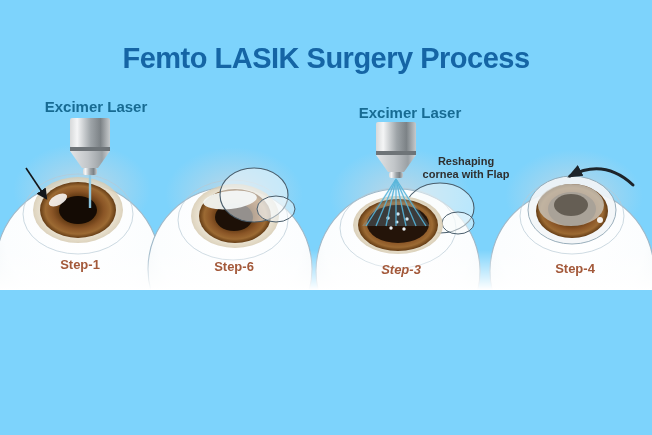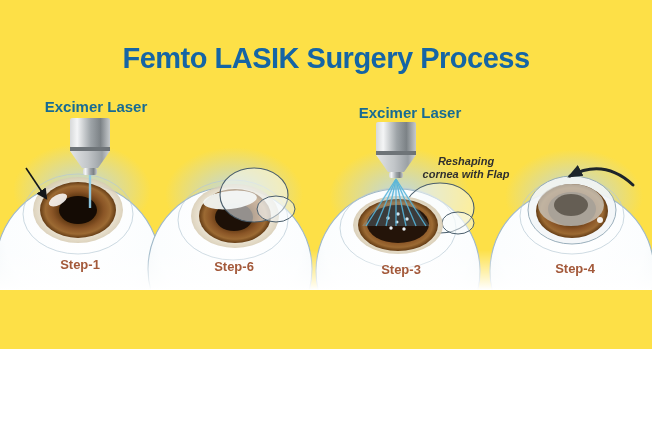--- a/index.html
+++ b/index.html
@@ -1,19 +1,19 @@
 <!DOCTYPE html>
 <html><head>
 <meta charset="utf-8">
 <style>
   html,body{margin:0;padding:0;background:#ffffff;}
   .canvas{
     position:relative;
-    width:652px;height:349px;
-    background:#fde047;
+    width:652px;height:435px;
+    background:#7dd3fc;
     overflow:hidden;
     font-family:"Liberation Sans", sans-serif;
   }
   .title{
     position:absolute;left:0;top:42px;width:652px;
     text-align:center;
     font-size:29px;font-weight:bold;letter-spacing:-0.5px;
     color:#1565a5;
   }
   .svg-band{position:absolute;left:0;top:88px;width:652px;height:202px;}
@@ -172,24 +172,24 @@
       <path d="M 633 97 Q 604 70 570 88" stroke="#1d242a" stroke-width="3" fill="none" stroke-linecap="round" marker-end="url(#arrowHeadBig)"></path>
     </g>
 
     <rect x="0" y="162" width="652" height="40" fill="url(#fadeBottom)"></rect>
   </svg>
 
   <div class="lbl laser-lbl" style="left:40px;top:100px;width:112px;">Excimer Laser</div>
 
   <div class="lbl laser-lbl" style="left:354px;top:106px;width:112px;">Excimer Laser</div>
 
-  <div class="lbl note" style="left:416px;top:155px;width:100px;font-style:italic;">
+  <div class="lbl note" style="left:416px;top:155px;width:100px;">
     <span>Reshaping</span><br>
     <span>cornea with Flap</span>
   </div>
 
 
   <div class="lbl step-lbl" style="left:40px;top:258px;width:80px;">Step-1</div>
   <div class="lbl step-lbl" style="left:194px;top:260px;width:80px;">Step-6</div>
-  <div class="lbl step-lbl" style="left:361px;top:263px;width:80px;">Step-3</div>
+  <div class="lbl step-lbl" style="left:361px;top:263px;width:80px;font-style:italic;">Step-3</div>
   <div class="lbl step-lbl" style="left:535px;top:262px;width:80px;">Step-4</div>
 
 </div>
 
 </body></html>

